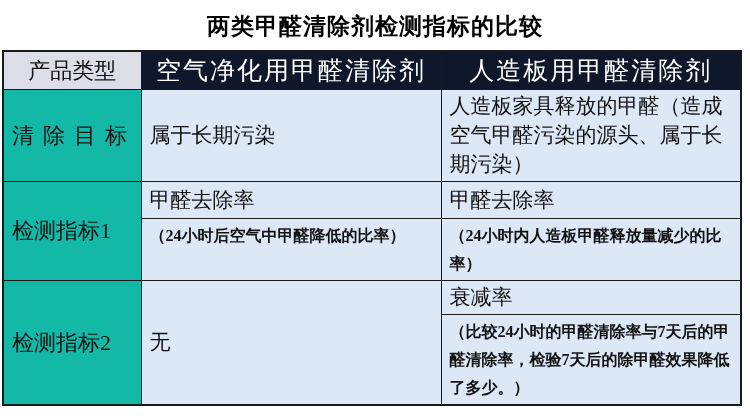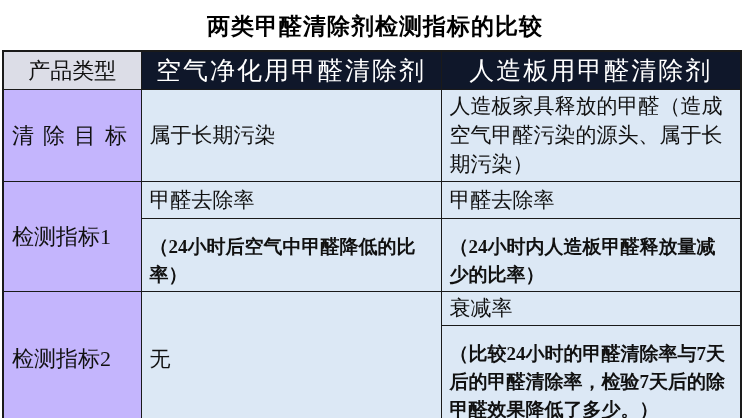--- a/index.html
+++ b/index.html
@@ -54,44 +54,44 @@
   }
   .colhead {
     background: #0f172a;
     color: #ffffff;
     font-size: 25px;
     text-align: center;
     vertical-align: middle;
     letter-spacing: 2px;
   }
   .rowlabel {
-    background: #c4b5fd;
+    background: #14b8a6;
     font-size: 22px;
     text-align: left;
     vertical-align: middle;
     padding-left: 9px;
     white-space: nowrap;
   }
   .rowlabel.spread { letter-spacing: 9px; padding-right: 0; }
   .cell {
     background: #dce8f5;
     font-size: 21px;
     line-height: 29px;
     vertical-align: middle;
   }
   .cell.subtitle {
     font-weight: normal;
     vertical-align: middle;
   }
   .cell.desc {
     font-weight: bold;
-    font-size: 19px;
+    font-size: 16px;
     line-height: 28px;
     vertical-align: top;
-    padding-top: 14px;
+    padding-top: 3px;
   }
 </style>
 </head>
 <body>
 
 <div class="page-title">两类甲醛清除剂检测指标的比较</div>
 
 <table class="compare">
   <colgroup>
     <col style="width:138px">

